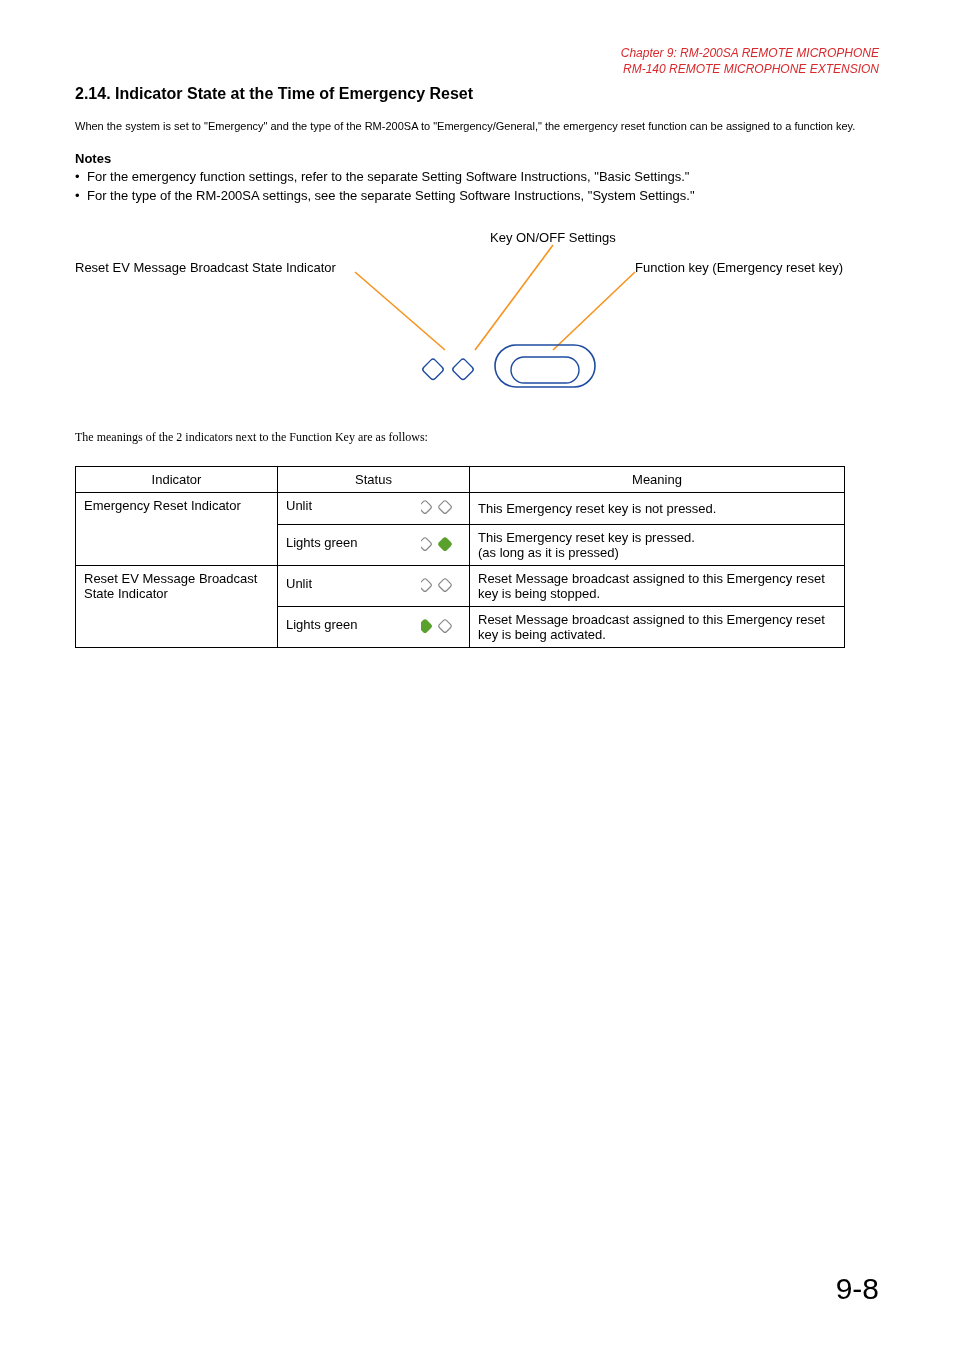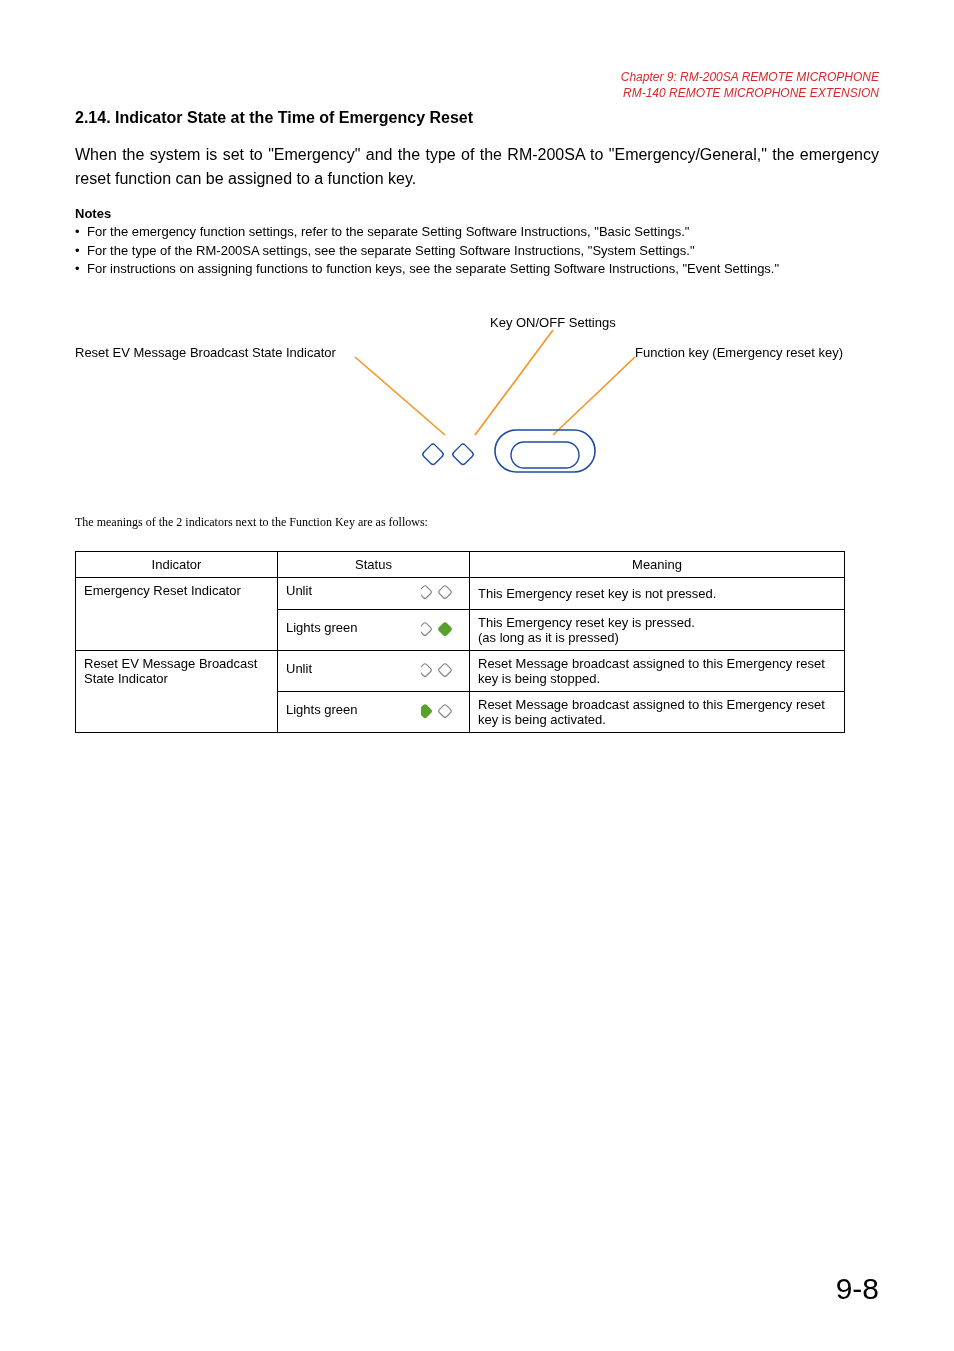--- a/index.html
+++ b/index.html
@@ -17,43 +17,42 @@
     min-height: 1351px;
     position: relative;
   }
   .chapter-header {
     text-align: right;
     color: #d8282c;
     font-style: italic;
     font-size: 12px;
     line-height: 1.35;
     margin-bottom: 8px;
-    margin-top: 24px;
   }
   .section-title {
     font-weight: bold;
     font-size: 16px;
     margin: 0 0 16px 0;
   }
   .body-text {
-    font-size: 16px;
+    font-size: 11px;
     line-height: 1.45;
     text-align: justify;
     margin: 0 0 2px 0;
   }
   .body-block { margin-bottom: 16px; }
   .notes-heading {
     font-weight: bold;
     font-size: 13px;
     margin: 16px 0 2px 0;
   }
   .notes-list {
     list-style: none;
     padding: 0;
-    margin: 0 0 36px 0;
+    margin: 0 0 24px 0;
     font-size: 13px;
     line-height: 1.45;
   }
   .notes-list li {
     position: relative;
     padding-left: 12px;
     text-align: justify;
   }
   .notes-list li::before {
     content: "•";
@@ -116,21 +115,20 @@
   <h2 class="section-title">2.14. Indicator State at the Time of Emergency Reset</h2>
 
   <div class="body-block">
     <p class="body-text">When the system is set to "Emergency" and the type of the RM-200SA to "Emergency/General," the emergency reset function can be assigned to a function key.</p>
   </div>
 
   <p class="notes-heading">Notes</p>
   <ul class="notes-list">
     <li>For the emergency function settings, refer to the separate Setting Software Instructions, "Basic Settings."</li>
     <li>For the type of the RM-200SA settings, see the separate Setting Software Instructions, "System Settings."</li>
-    <li>For instructions on assigning functions to function keys, see the separate Setting Software Instructions, "Event Settings."</li>
   </ul>
 
   <div class="diagram-block">
     <span class="diag-label" style="left:415px; top:0;">Key ON/OFF Settings</span>
     <span class="diag-label" style="left:0; top:30px;">Reset EV Message Broadcast State Indicator</span>
     <span class="diag-label" style="left:560px; top:30px;">Function key (Emergency reset key)</span>
 
     <svg class="diagram-svg" width="804" height="170">
 
       <line x1="478" y1="15" x2="400" y2="120" stroke="#f7931e" stroke-width="1.6"></line>

